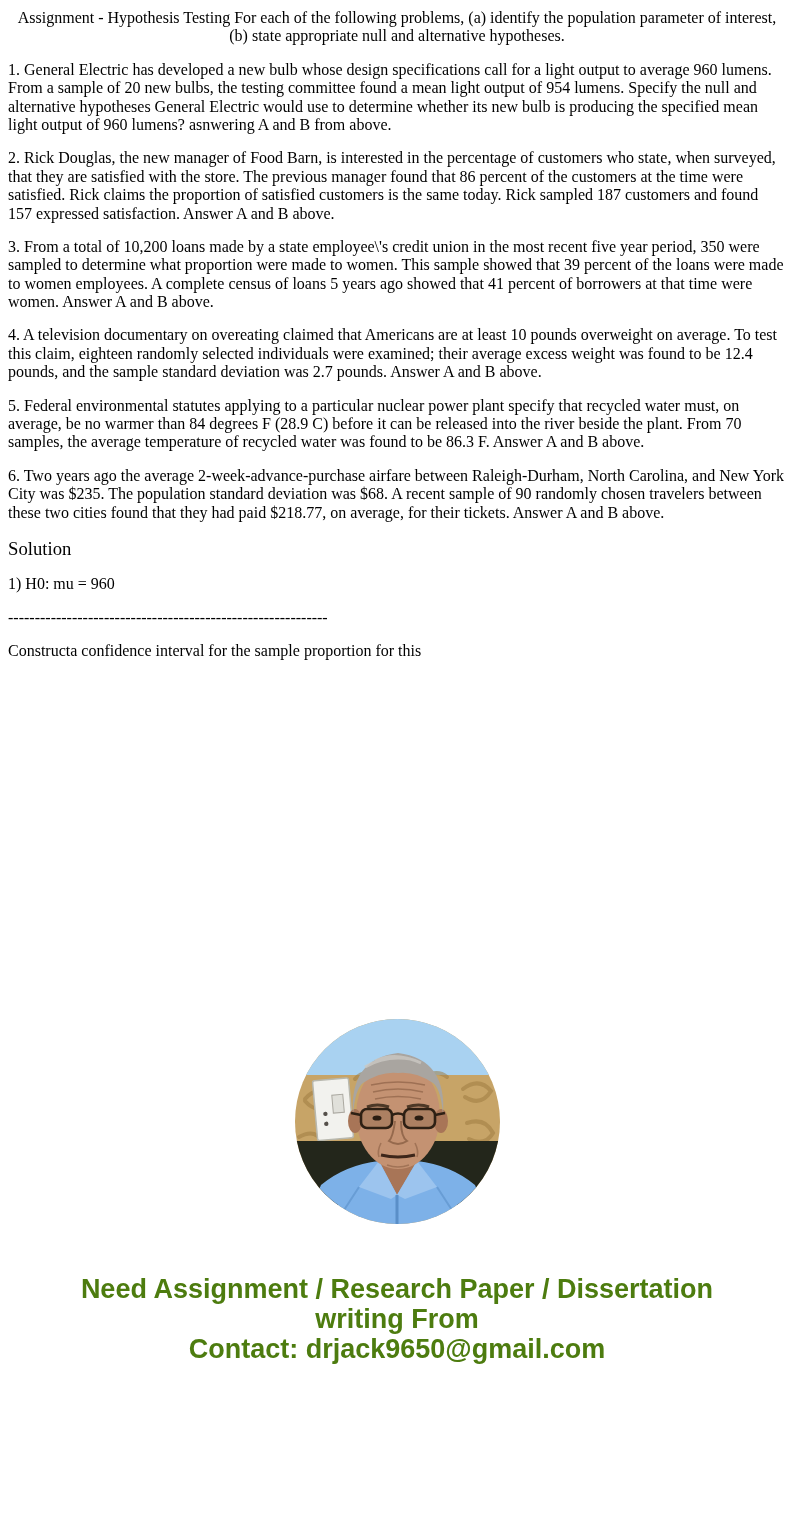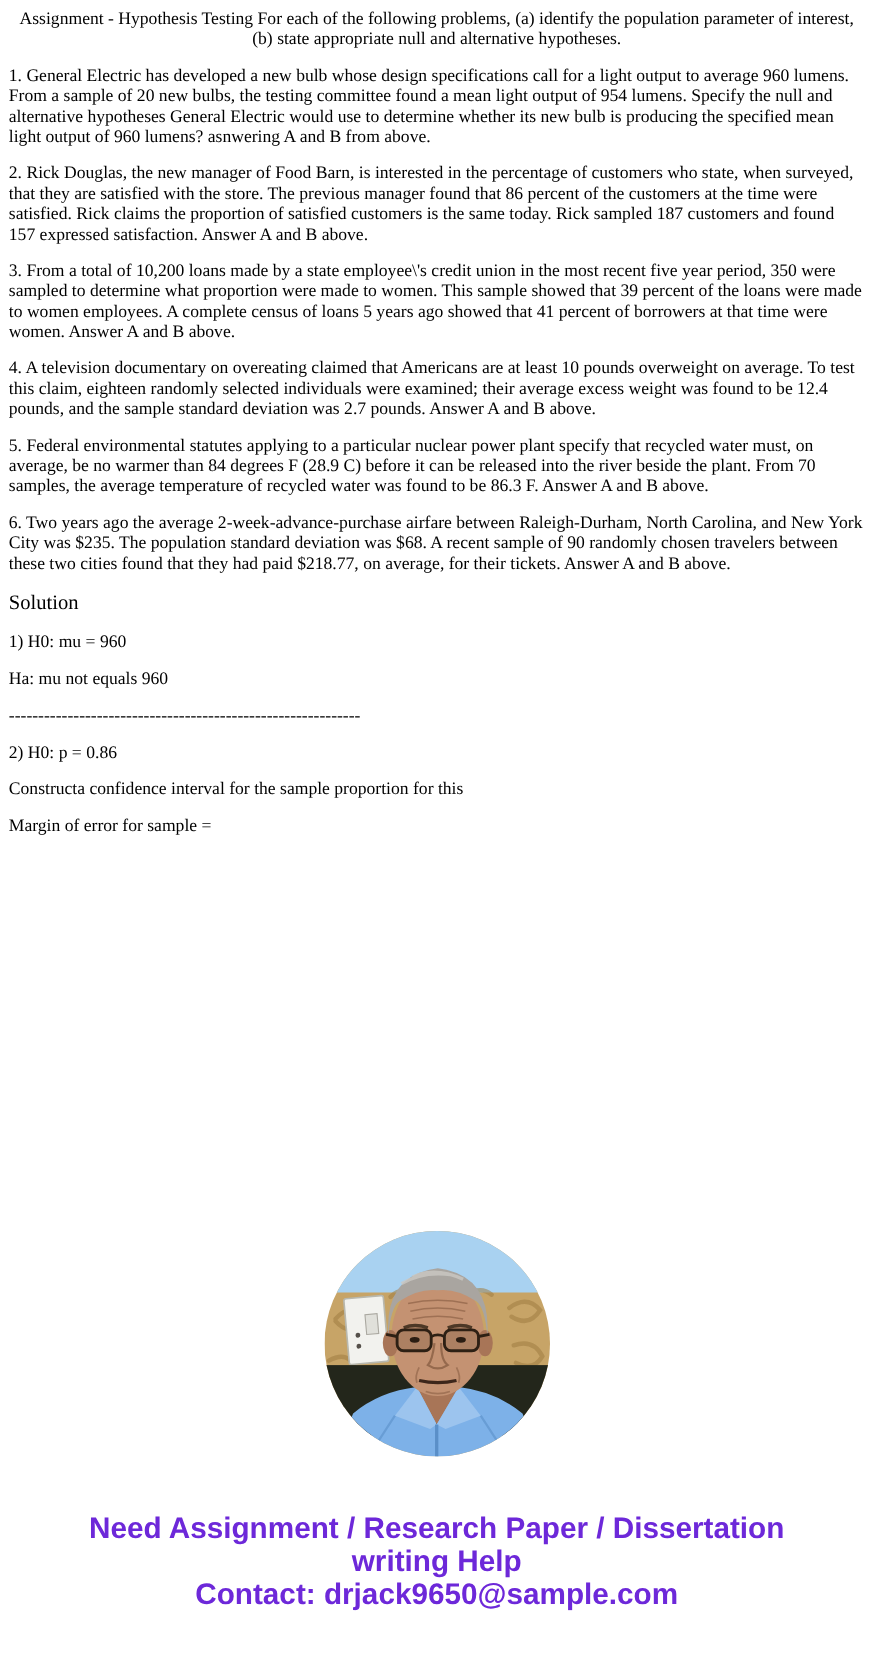--- a/index.html
+++ b/index.html
@@ -29,43 +29,40 @@
   }
   .avatar-svg { display: block; }
 
   .footer {
     margin-top: 50px;
     text-align: center;
     font-family: "Liberation Sans", "DejaVu Sans", sans-serif;
     font-weight: bold;
     font-size: 27px;
     line-height: 30px;
-    color: #6d28d9;
+    color: #4d7c0f;
   }
 </style>
 </head>
 <body>
 
 <main class="doc">
   <p class="intro">Assignment - Hypothesis Testing For each of the following problems, (a) identify the population parameter of interest, (b) state appropriate null and alternative hypotheses.</p>
   <p>1. General Electric has developed a new bulb whose design specifications call for a light output to average 960 lumens. From a sample of 20 new bulbs, the testing committee found a mean light output of 954 lumens. Specify the null and alternative hypotheses General Electric would use to determine whether its new bulb is producing the specified mean light output of 960 lumens? asnwering A and B from above.</p>
   <p>2. Rick Douglas, the new manager of Food Barn, is interested in the percentage of customers who state, when surveyed, that they are satisfied with the store. The previous manager found that 86 percent of the customers at the time were satisfied. Rick claims the proportion of satisfied customers is the same today. Rick sampled 187 customers and found 157 expressed satisfaction. Answer A and B above.</p>
   <p>3. From a total of 10,200 loans made by a state employee\'s credit union in the most recent five year period, 350 were sampled to determine what proportion were made to women. This sample showed that 39 percent of the loans were made to women employees. A complete census of loans 5 years ago showed that 41 percent of borrowers at that time were women. Answer A and B above.</p>
   <p>4. A television documentary on overeating claimed that Americans are at least 10 pounds overweight on average. To test this claim, eighteen randomly selected individuals were examined; their average excess weight was found to be 12.4 pounds, and the sample standard deviation was 2.7 pounds. Answer A and B above.</p>
   <p>5. Federal environmental statutes applying to a particular nuclear power plant specify that recycled water must, on average, be no warmer than 84 degrees F (28.9 C) before it can be released into the river beside the plant. From 70 samples, the average temperature of recycled water was found to be 86.3 F. Answer A and B above.</p>
   <p>6. Two years ago the average 2-week-advance-purchase airfare between Raleigh-Durham, North Carolina, and New York City was $235. The population standard deviation was $68. A recent sample of 90 randomly chosen travelers between these two cities found that they had paid $218.77, on average, for their tickets. Answer A and B above.</p>
 
   <h3>Solution</h3>
 
   <p>1) H0: mu = 960</p>
-  <p>Ha: mu not equals 960</p>
   <p class="divider-line">------------------------------------------------------------</p>
-  <p>2) H0: p = 0.86</p>
   <p>Constructa confidence interval for the sample proportion for this</p>
-  <p>Margin of error for sample =</p>
 </main>
 
 <div class="avatar-wrap">
   <svg class="avatar-svg" width="205" height="205" viewBox="0 0 205 205" xmlns="http://www.w3.org/2000/svg">
     <defs>
       <clipPath id="avclip">
           <circle cx="102.5" cy="102.5" r="102.5"></circle>
         </clipPath>
     </defs>
     <g clip-path="url(#avclip)">
@@ -135,15 +132,15 @@
 
         <path d="M86,136 Q103,140 120,136" stroke="#3d261a" stroke-width="3" fill="none"></path>
         <path d="M92,146 Q103,150 114,146" stroke="#8a5f44" stroke-width="1.6" fill="none" opacity="0.6"></path>
       </g>
     </g>
   </svg>
 </div>
 
 <footer class="footer">
   <div>Need Assignment / Research Paper / Dissertation</div>
-  <div>writing Help</div>
-  <div>Contact: drjack9650@sample.com</div>
+  <div>writing From</div>
+  <div>Contact: drjack9650@gmail.com</div>
 </footer>
 
 </body></html>

